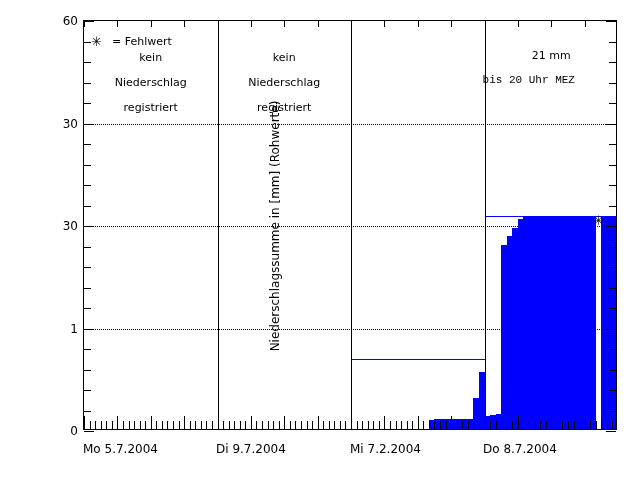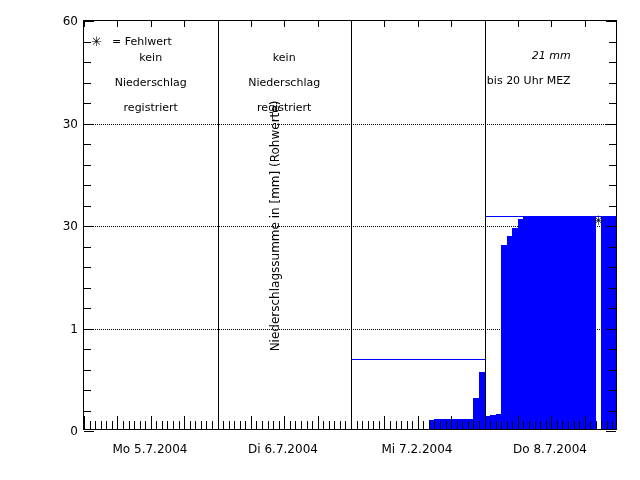--- a/index.html
+++ b/index.html
@@ -41,21 +41,21 @@
   .ylabel-num{position:absolute;right:641px;text-align:right;font-size:12px;
               line-height:12px;transform:translateY(-6px);width:40px;}
   .xtick{position:absolute;bottom:-1px;width:1px;background:#000;}
   .xtick-top{position:absolute;top:0;width:1px;background:#000;}
 
   #ytitle{position:absolute;left:-14px;top:0;height:410px;width:410px;
           transform-origin:0 0;transform:rotate(-90deg) translateX(-410px);
           display:flex;align-items:center;justify-content:center;
           font-size:12px;white-space:nowrap;}
 
-  .xlabel{position:absolute;top:442px;text-align:center;font-size:12px;
+  .xlabel{position:absolute;top:442px;text-align:left;font-size:12px;
           white-space:nowrap;}
 </style>
 </head>
 <body>
 
 <div id="root">
 
 
   <div id="plot">
     <div id="inner">
@@ -100,22 +100,22 @@
         <div class="missing" style="left: 514.531px; top: 199.875px;">✳</div>
         <div class="daysep" style="left: 133.5px;"></div>
         <div class="daysep" style="left: 267px;"></div>
         <div class="daysep" style="left: 400.5px;"></div>
         <div class="panel-note" style="left: 0px; width: 133.5px; top: 28px;">kein</div>
         <div class="panel-note" style="left: 0px; width: 133.5px; top: 53px;">Niederschlag</div>
         <div class="panel-note" style="left: 0px; width: 133.5px; top: 78px;">registriert</div>
         <div class="panel-note" style="left: 133.5px; width: 133.5px; top: 28px;">kein</div>
         <div class="panel-note" style="left: 133.5px; width: 133.5px; top: 53px;">Niederschlag</div>
         <div class="panel-note" style="left: 133.5px; width: 133.5px; top: 78px;">registriert</div>
-        <div class="panel-note" style="left: 400.5px; width: 133.5px; top: 26px; font-style: italic;">21 mm</div>
-        <div class="panel-note" style="left: 378px; width: 133.5px; top: 51px;">bis 20 Uhr MEZ</div>
+        <div class="panel-note" style="left: 400.5px; width: 133.5px; top: 26px;">21 mm</div>
+        <div class="panel-note" style="left: 378px; width: 133.5px; top: 51px; font-family: Liberation Mono, monospace;">bis 20 Uhr MEZ</div>
         <div class="legend-mark" style="left: 7px; top: 15px;">✳</div>
         <div class="legend-text" style="left: 28px; top: 15px;">= Fehlwert</div>
         <div class="xtick" style="left: 0px; bottom: 0px; height: 13px;"></div>
         <div class="xtick-top" style="left: 0px; height: 6px; background: rgb(0, 0, 0);"></div>
         <div class="xtick" style="left: 5.5625px; bottom: 0px; height: 8px;"></div>
         <div class="xtick" style="left: 11.125px; bottom: 0px; height: 8px;"></div>
         <div class="xtick" style="left: 16.6875px; bottom: 0px; height: 8px;"></div>
         <div class="xtick" style="left: 22.25px; bottom: 0px; height: 8px;"></div>
         <div class="xtick" style="left: 27.8125px; bottom: 0px; height: 8px;"></div>
         <div class="xtick" style="left: 33.375px; bottom: 0px; height: 13px;"></div>
@@ -269,17 +269,17 @@
       <div class="ytick major" style="top: 0px; left: 0px; width: 10px;"></div>
       <div class="ytick-r major" style="top: 0px; right: 0px; width: 10px;"></div>
       <div class="ylabel-num" style="top: 410px; left: -38px; right: auto; width: 32px;">0</div>
       <div class="ylabel-num" style="top: 307.5px; left: -38px; right: auto; width: 32px;">1</div>
       <div class="ylabel-num" style="top: 205px; left: -38px; right: auto; width: 32px;">30</div>
       <div class="ylabel-num" style="top: 102.5px; left: -38px; right: auto; width: 32px;">30</div>
       <div class="ylabel-num" style="top: 0px; left: -38px; right: auto; width: 32px;">60</div>
     </div>
 
   <div class="xlabel" style="left:83px;width:134px;">Mo 5.7.2004</div>
-  <div class="xlabel" style="left:216px;width:134px;">Di 6.7.2004</div>
+  <div class="xlabel" style="left:216px;width:134px;">Di 9.7.2004</div>
   <div class="xlabel" style="left:350px;width:134px;">Mi 7.2.2004</div>
   <div class="xlabel" style="left:483px;width:134px;">Do 8.7.2004</div>
 
 </div>
 
 </body></html>

